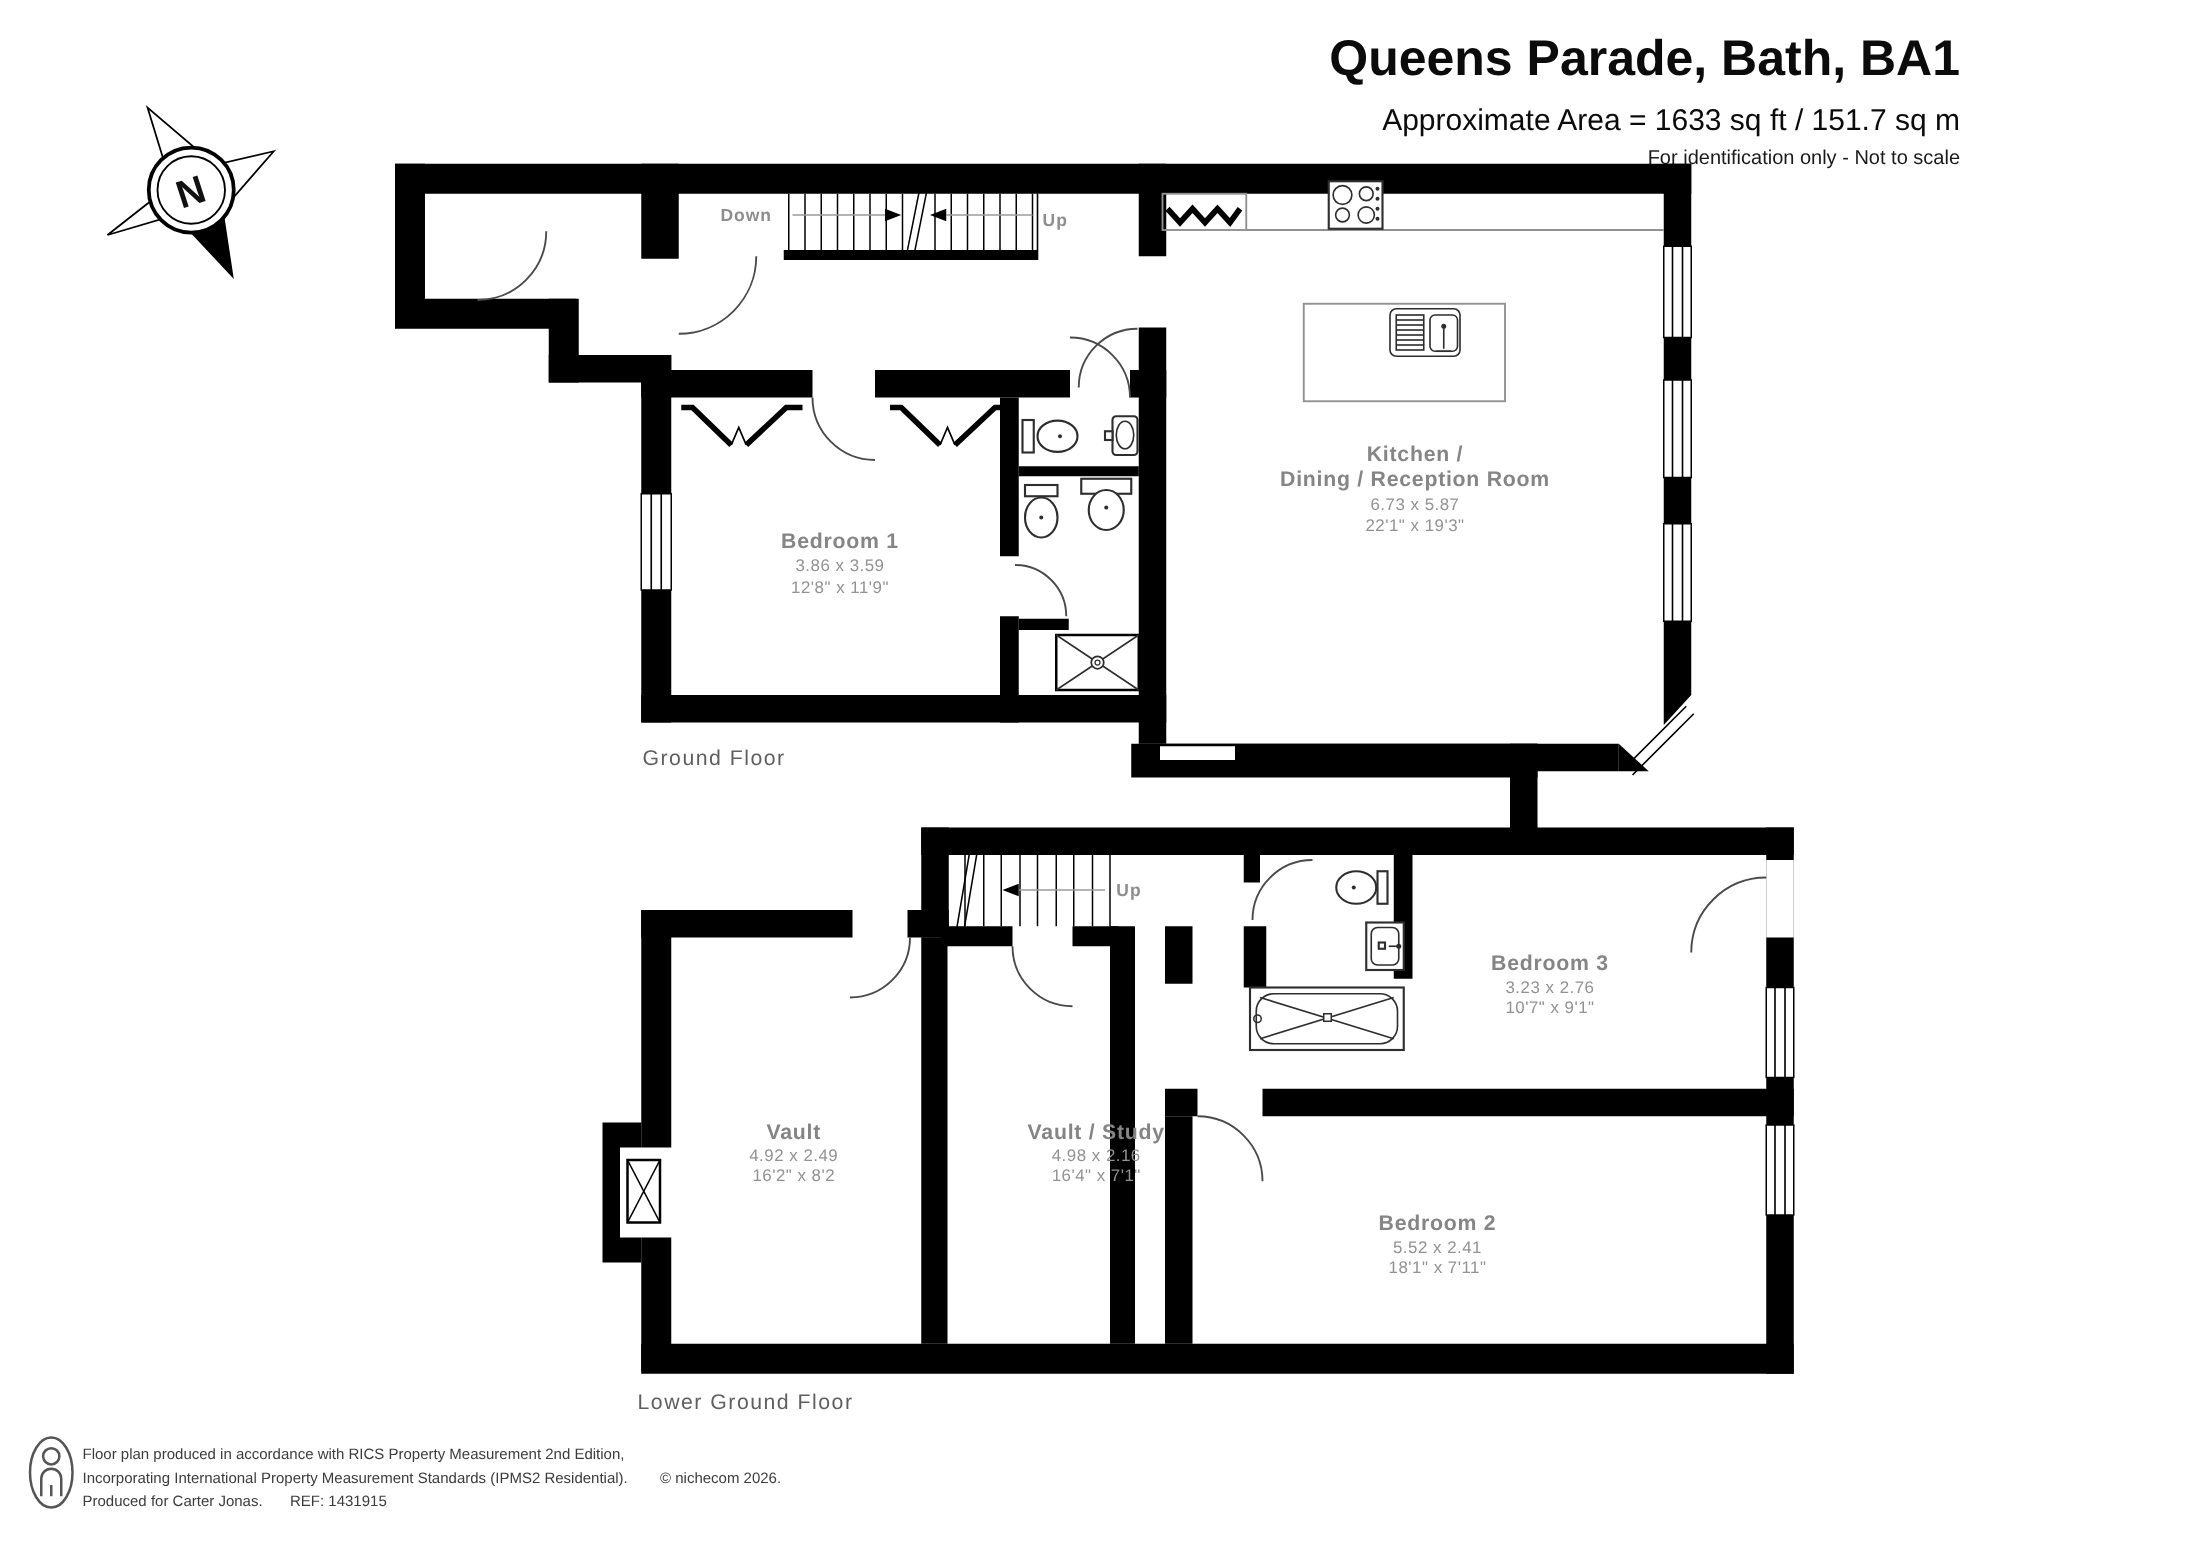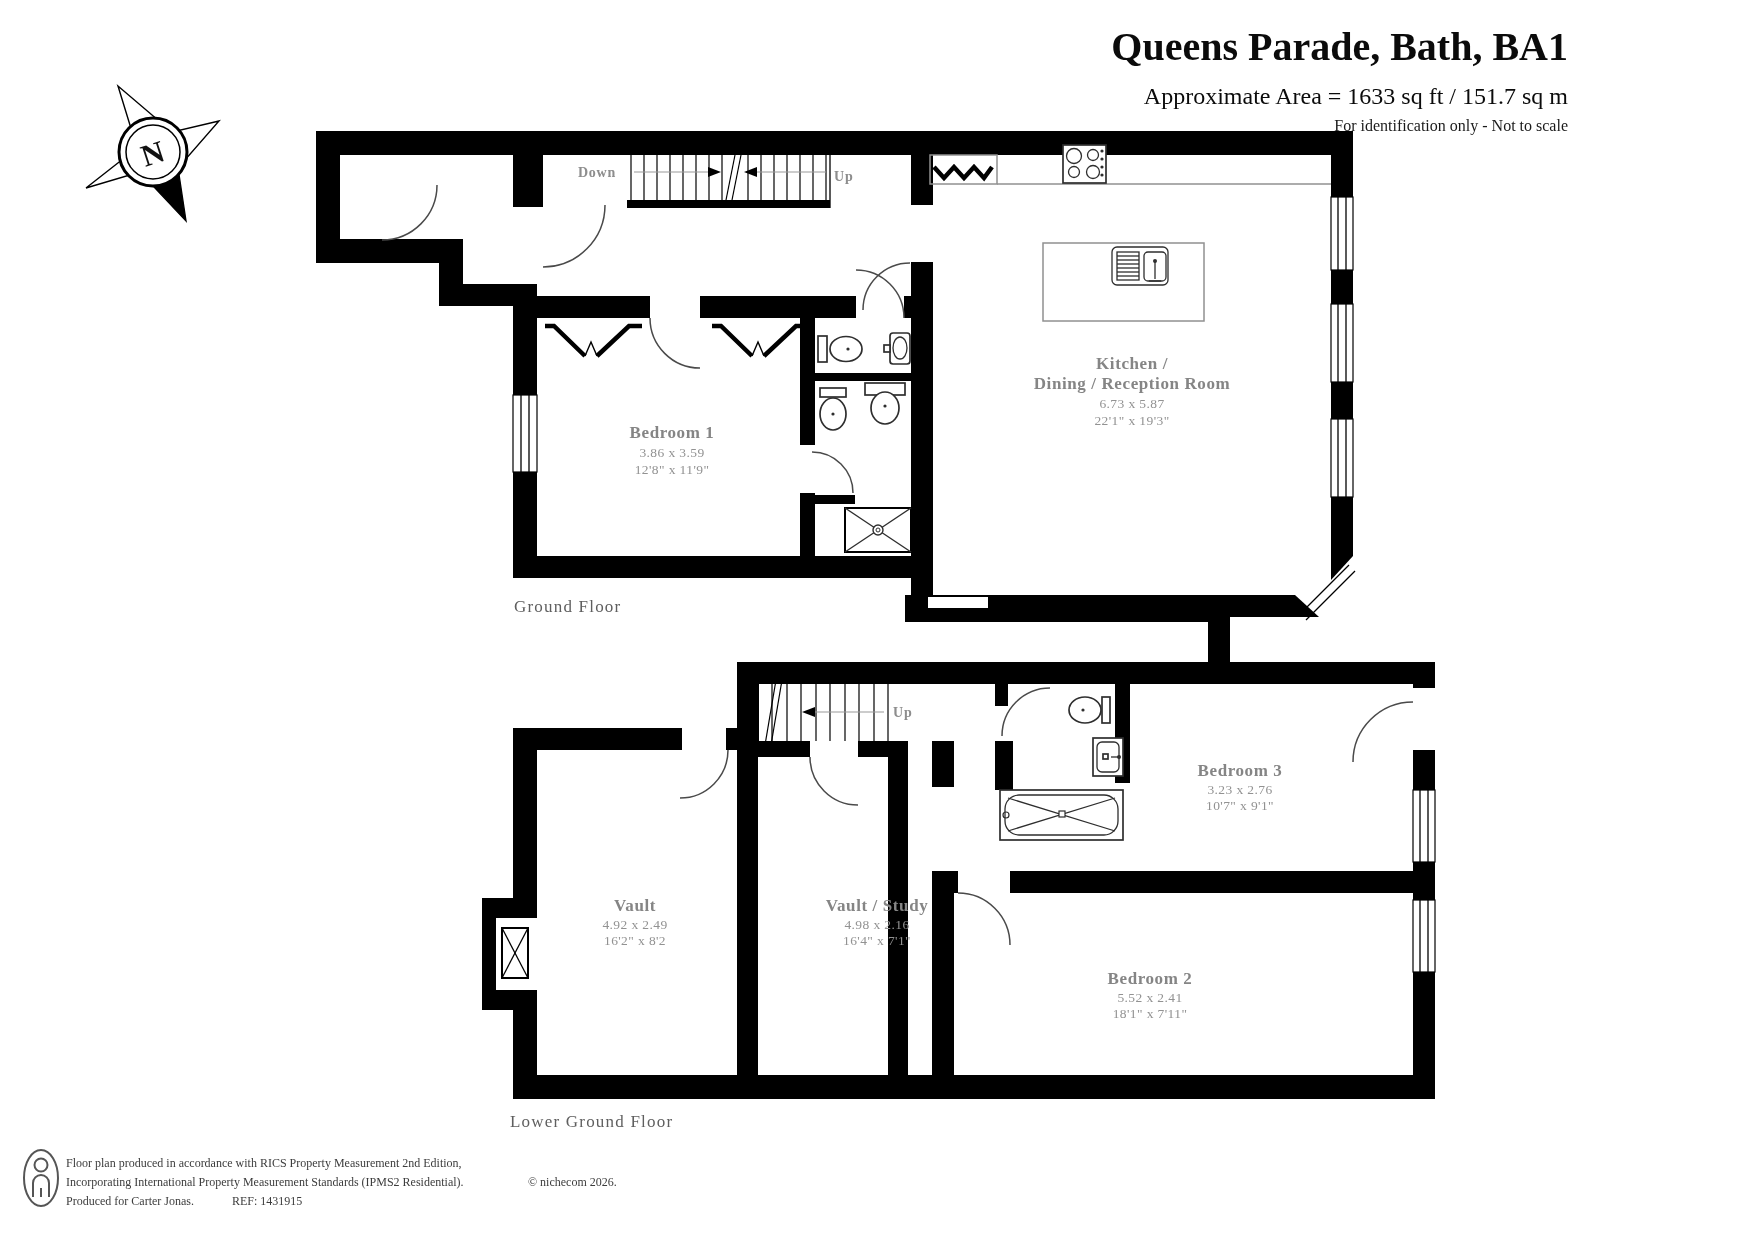--- a/index.html
+++ b/index.html
@@ -1,17 +1,17 @@
 <!DOCTYPE html>
 <html><head>
 <meta charset="utf-8">
 <style>
   html,body{margin:0;padding:0;background:#fff;}
   .canvas{position:relative;width:1755px;height:1241px;background:#ffffff;overflow:hidden;
-          font-family:Liberation Serif, serif;}
+          font-family:Liberation Sans, sans-serif;}
   svg{position:absolute;left:0;top:0;}
   svg text{white-space:pre;}
   .wall{fill:#000000;}
   .thin{stroke:#000000;stroke-width:1.3;fill:none;}
   .tread{stroke:#000000;stroke-width:1.2;fill:none;}
   .fix{stroke:#2e2e2e;stroke-width:1.7;fill:#ffffff;}
   .fixl{stroke:#2e2e2e;stroke-width:1.3;fill:none;}
   .arc{stroke:#4a4a4a;stroke-width:1.5;fill:none;}
   .gray{stroke:#909090;stroke-width:1.5;fill:none;}
   .arrowln{stroke:#9a9a9a;stroke-width:1.2;fill:none;}

